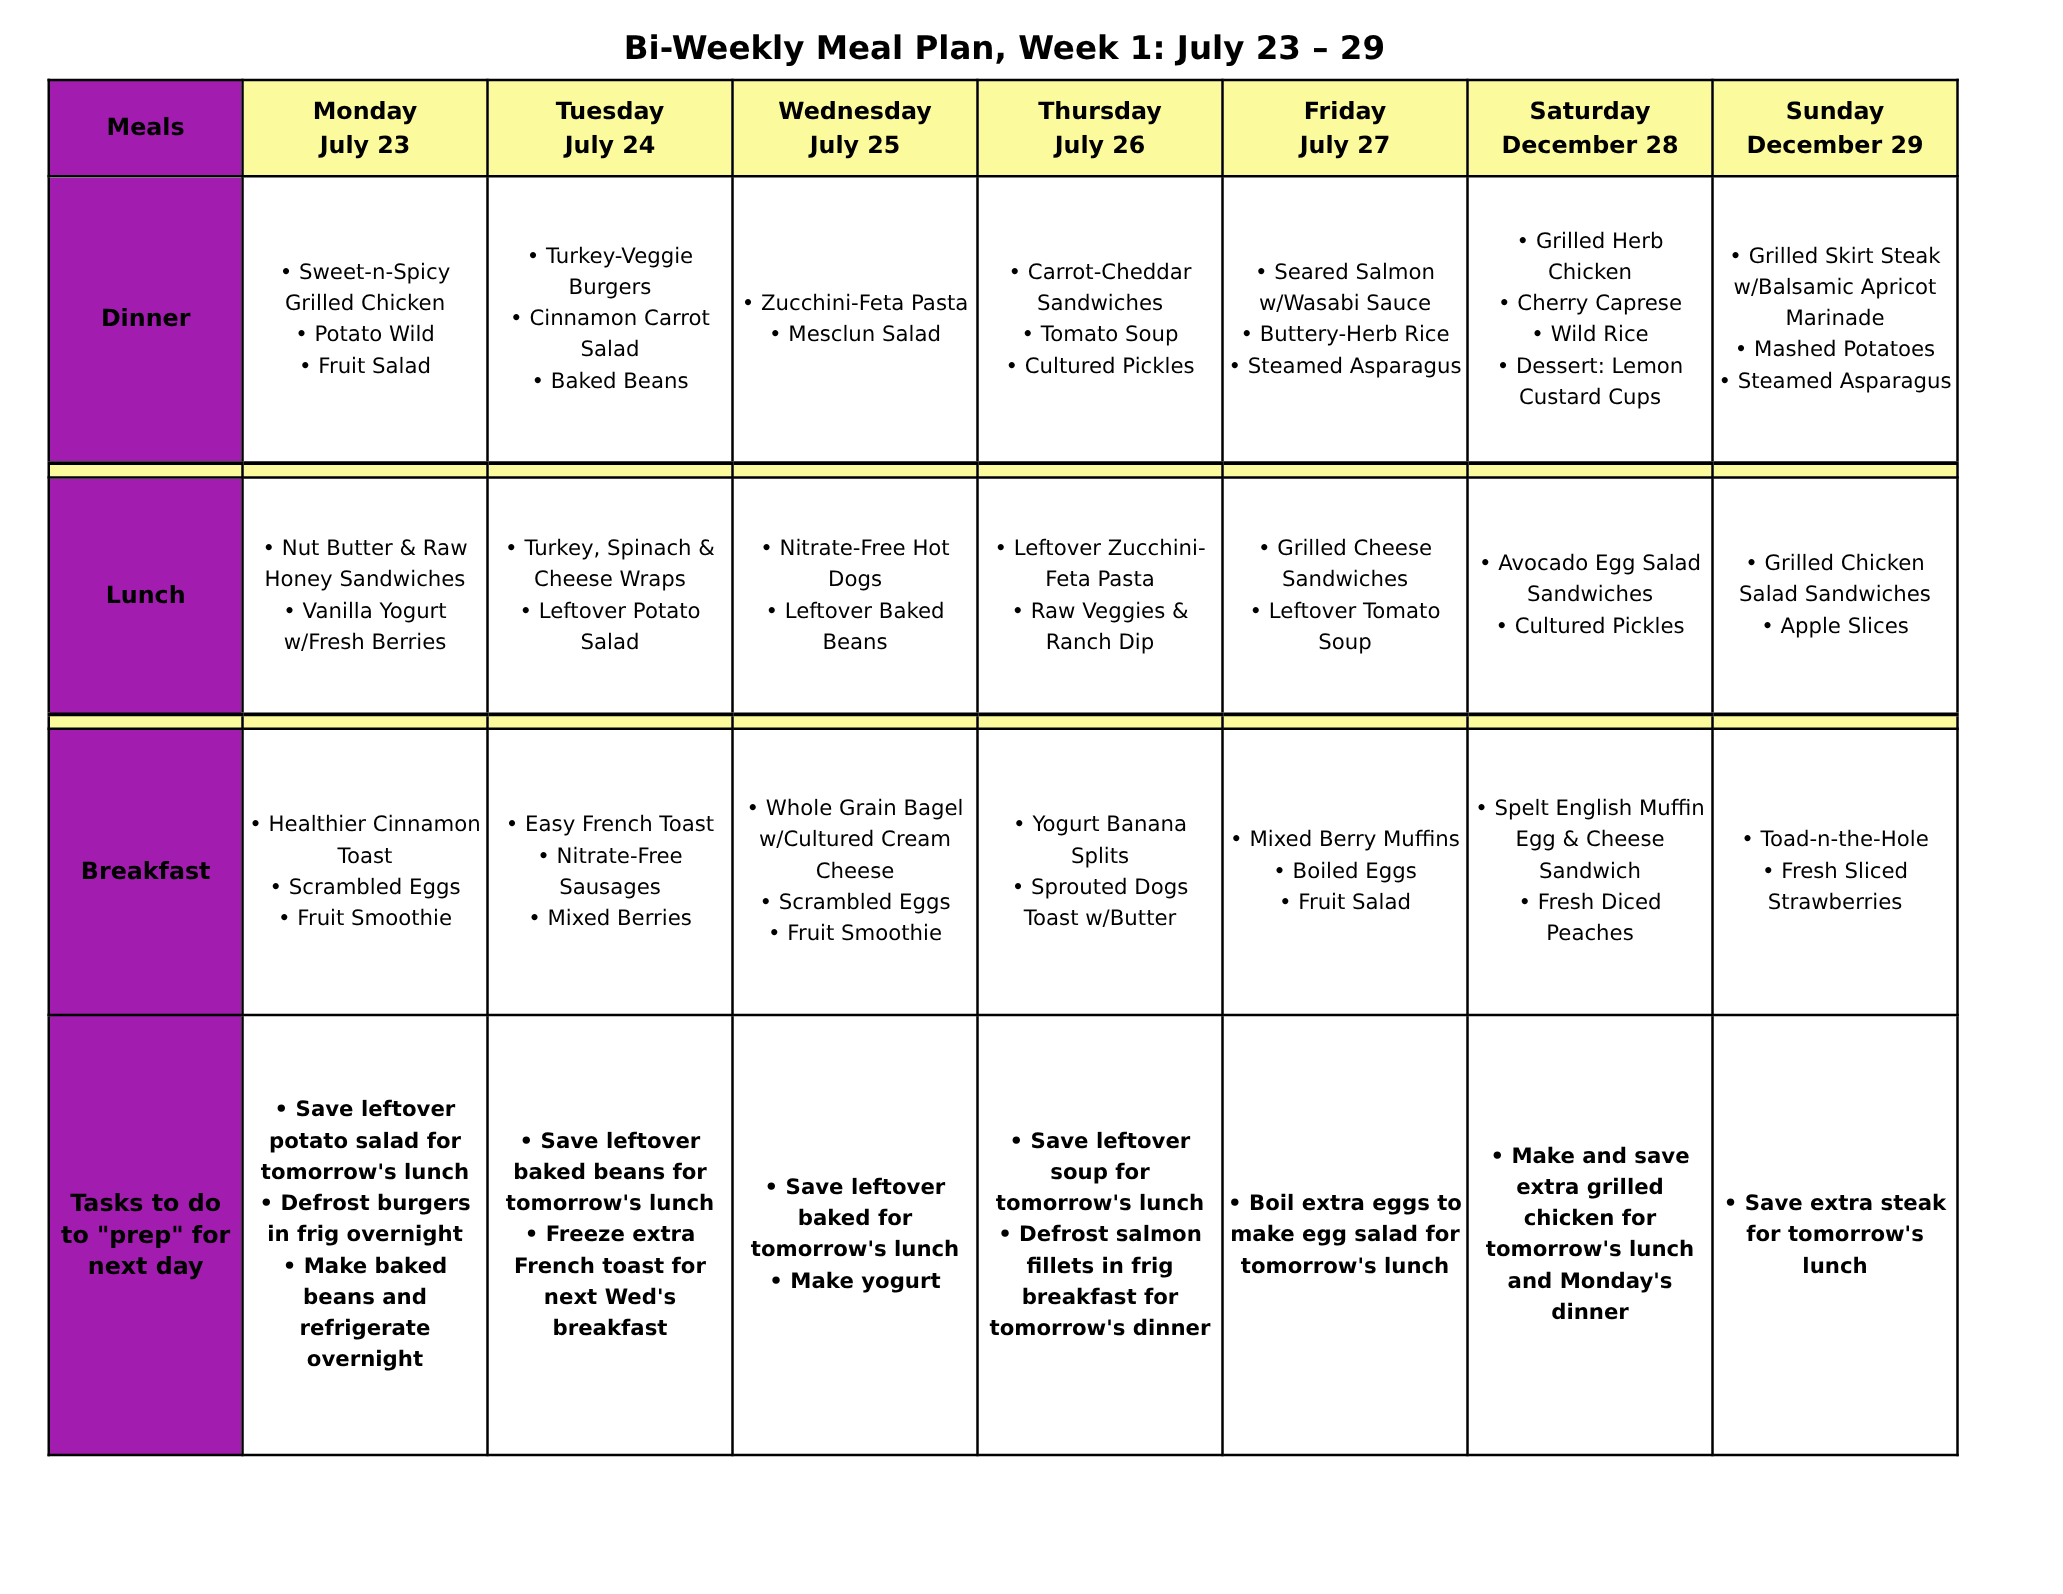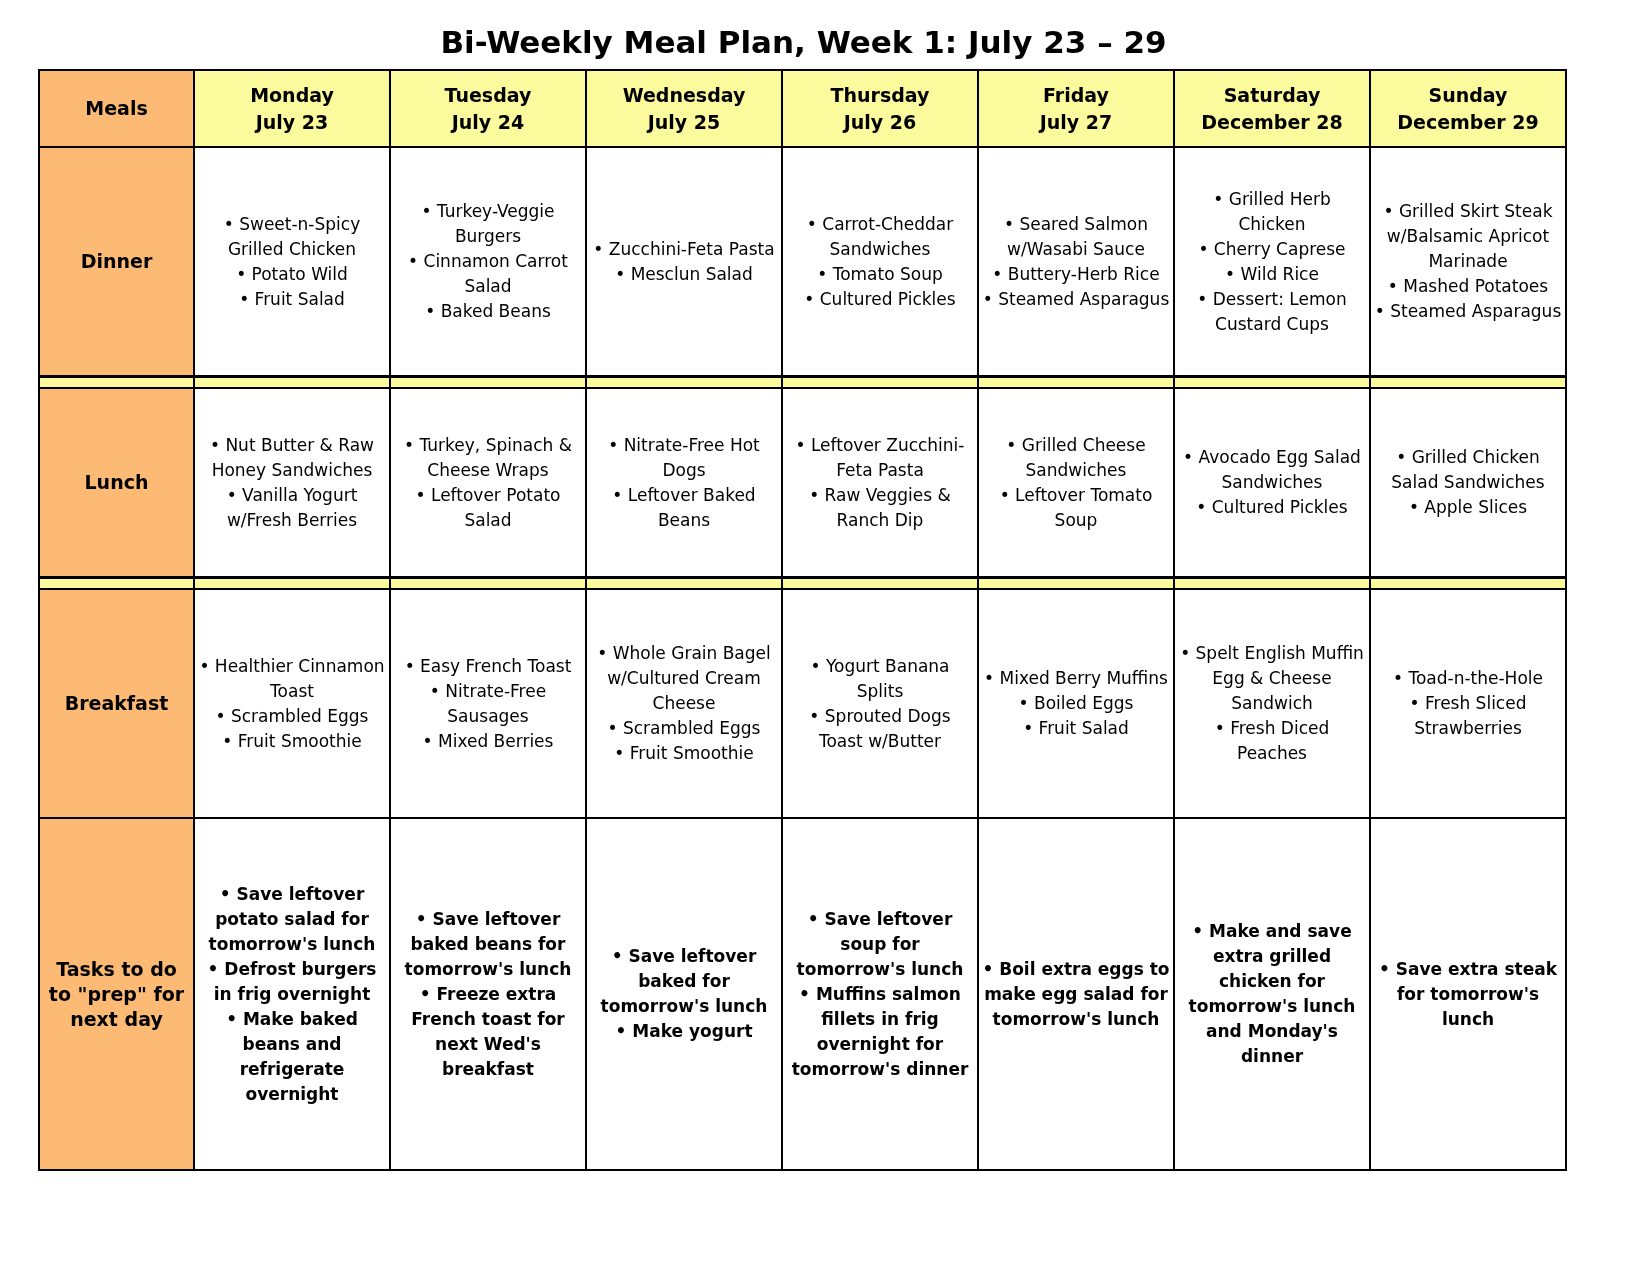--- a/index.html
+++ b/index.html
@@ -1,35 +1,35 @@
 <!DOCTYPE html>
 <html><head>
 <meta charset="utf-8">
 <style>
   html,body{margin:0;padding:0;background:#ffffff;color:#000;}
   body{width:1650px;height:1275px;font-family:"DejaVu Sans","Liberation Sans",sans-serif;overflow:hidden;}
   .page-title{
     width:1531px;margin:24px 0 9px 38px;text-align:center;
-    font-size:31px;font-weight:bold;letter-spacing:0;
+    font-size:26px;font-weight:bold;letter-spacing:0;
   }
   table.plan{
     border-collapse:collapse;table-layout:fixed;margin-left:38px;
     border:2px solid #000;
   }
   table.plan td{
     border:2px solid #000;text-align:center;vertical-align:middle;
     padding:2px 3px;overflow:hidden;
   }
   col.c-label{width:155px;}
   col.c-day{width:196px;}
   
   tr.day-header-row td{height:71px;}
   td.day-cell{background:#FBFB9D;}
   .day-name,.day-date{font-weight:bold;font-size:19px;line-height:27px;}
-  td.label-cell{background:#fdba74;font-weight:bold;font-size:19px;line-height:25px;}
+  td.label-cell{background:#a21caf;font-weight:bold;font-size:19px;line-height:25px;}
   
   tr.row-dinner td{height:223px;}
   tr.row-lunch td{height:183px;}
   tr.row-breakfast td{height:223px;}
   tr.row-tasks td{height:346px;font-weight:bold;}
   td.meal-cell{font-size:17px;line-height:25px;background:#ffffff;}
   .item{display:block;}
   .item::before{content:"\2022\00a0";}
   
   tr.sep-row td{height:9px;background:#FBFB9D;padding:0;border-top:3px solid #000;border-bottom:2px solid #000;}
@@ -229,21 +229,21 @@
       <td class="meal-cell">
             <div class="item">Save leftover baked beans for tomorrow's lunch</div>
             <div class="item">Freeze extra French toast for next Wed's breakfast</div>
           </td>
       <td class="meal-cell">
             <div class="item">Save leftover baked for tomorrow's lunch</div>
             <div class="item">Make yogurt</div>
           </td>
       <td class="meal-cell">
             <div class="item">Save leftover soup for tomorrow's lunch</div>
-            <div class="item">Muffins salmon fillets in frig overnight for tomorrow's dinner</div>
+            <div class="item">Defrost salmon fillets in frig breakfast for tomorrow's dinner</div>
           </td>
       <td class="meal-cell">
             <div class="item">Boil extra eggs to make egg salad for tomorrow's lunch</div>
           </td>
       <td class="meal-cell">
             <div class="item">Make and save extra grilled chicken for tomorrow's lunch and Monday's dinner</div>
           </td>
       <td class="meal-cell">
             <div class="item">Save extra steak for tomorrow's lunch</div>
           </td>

